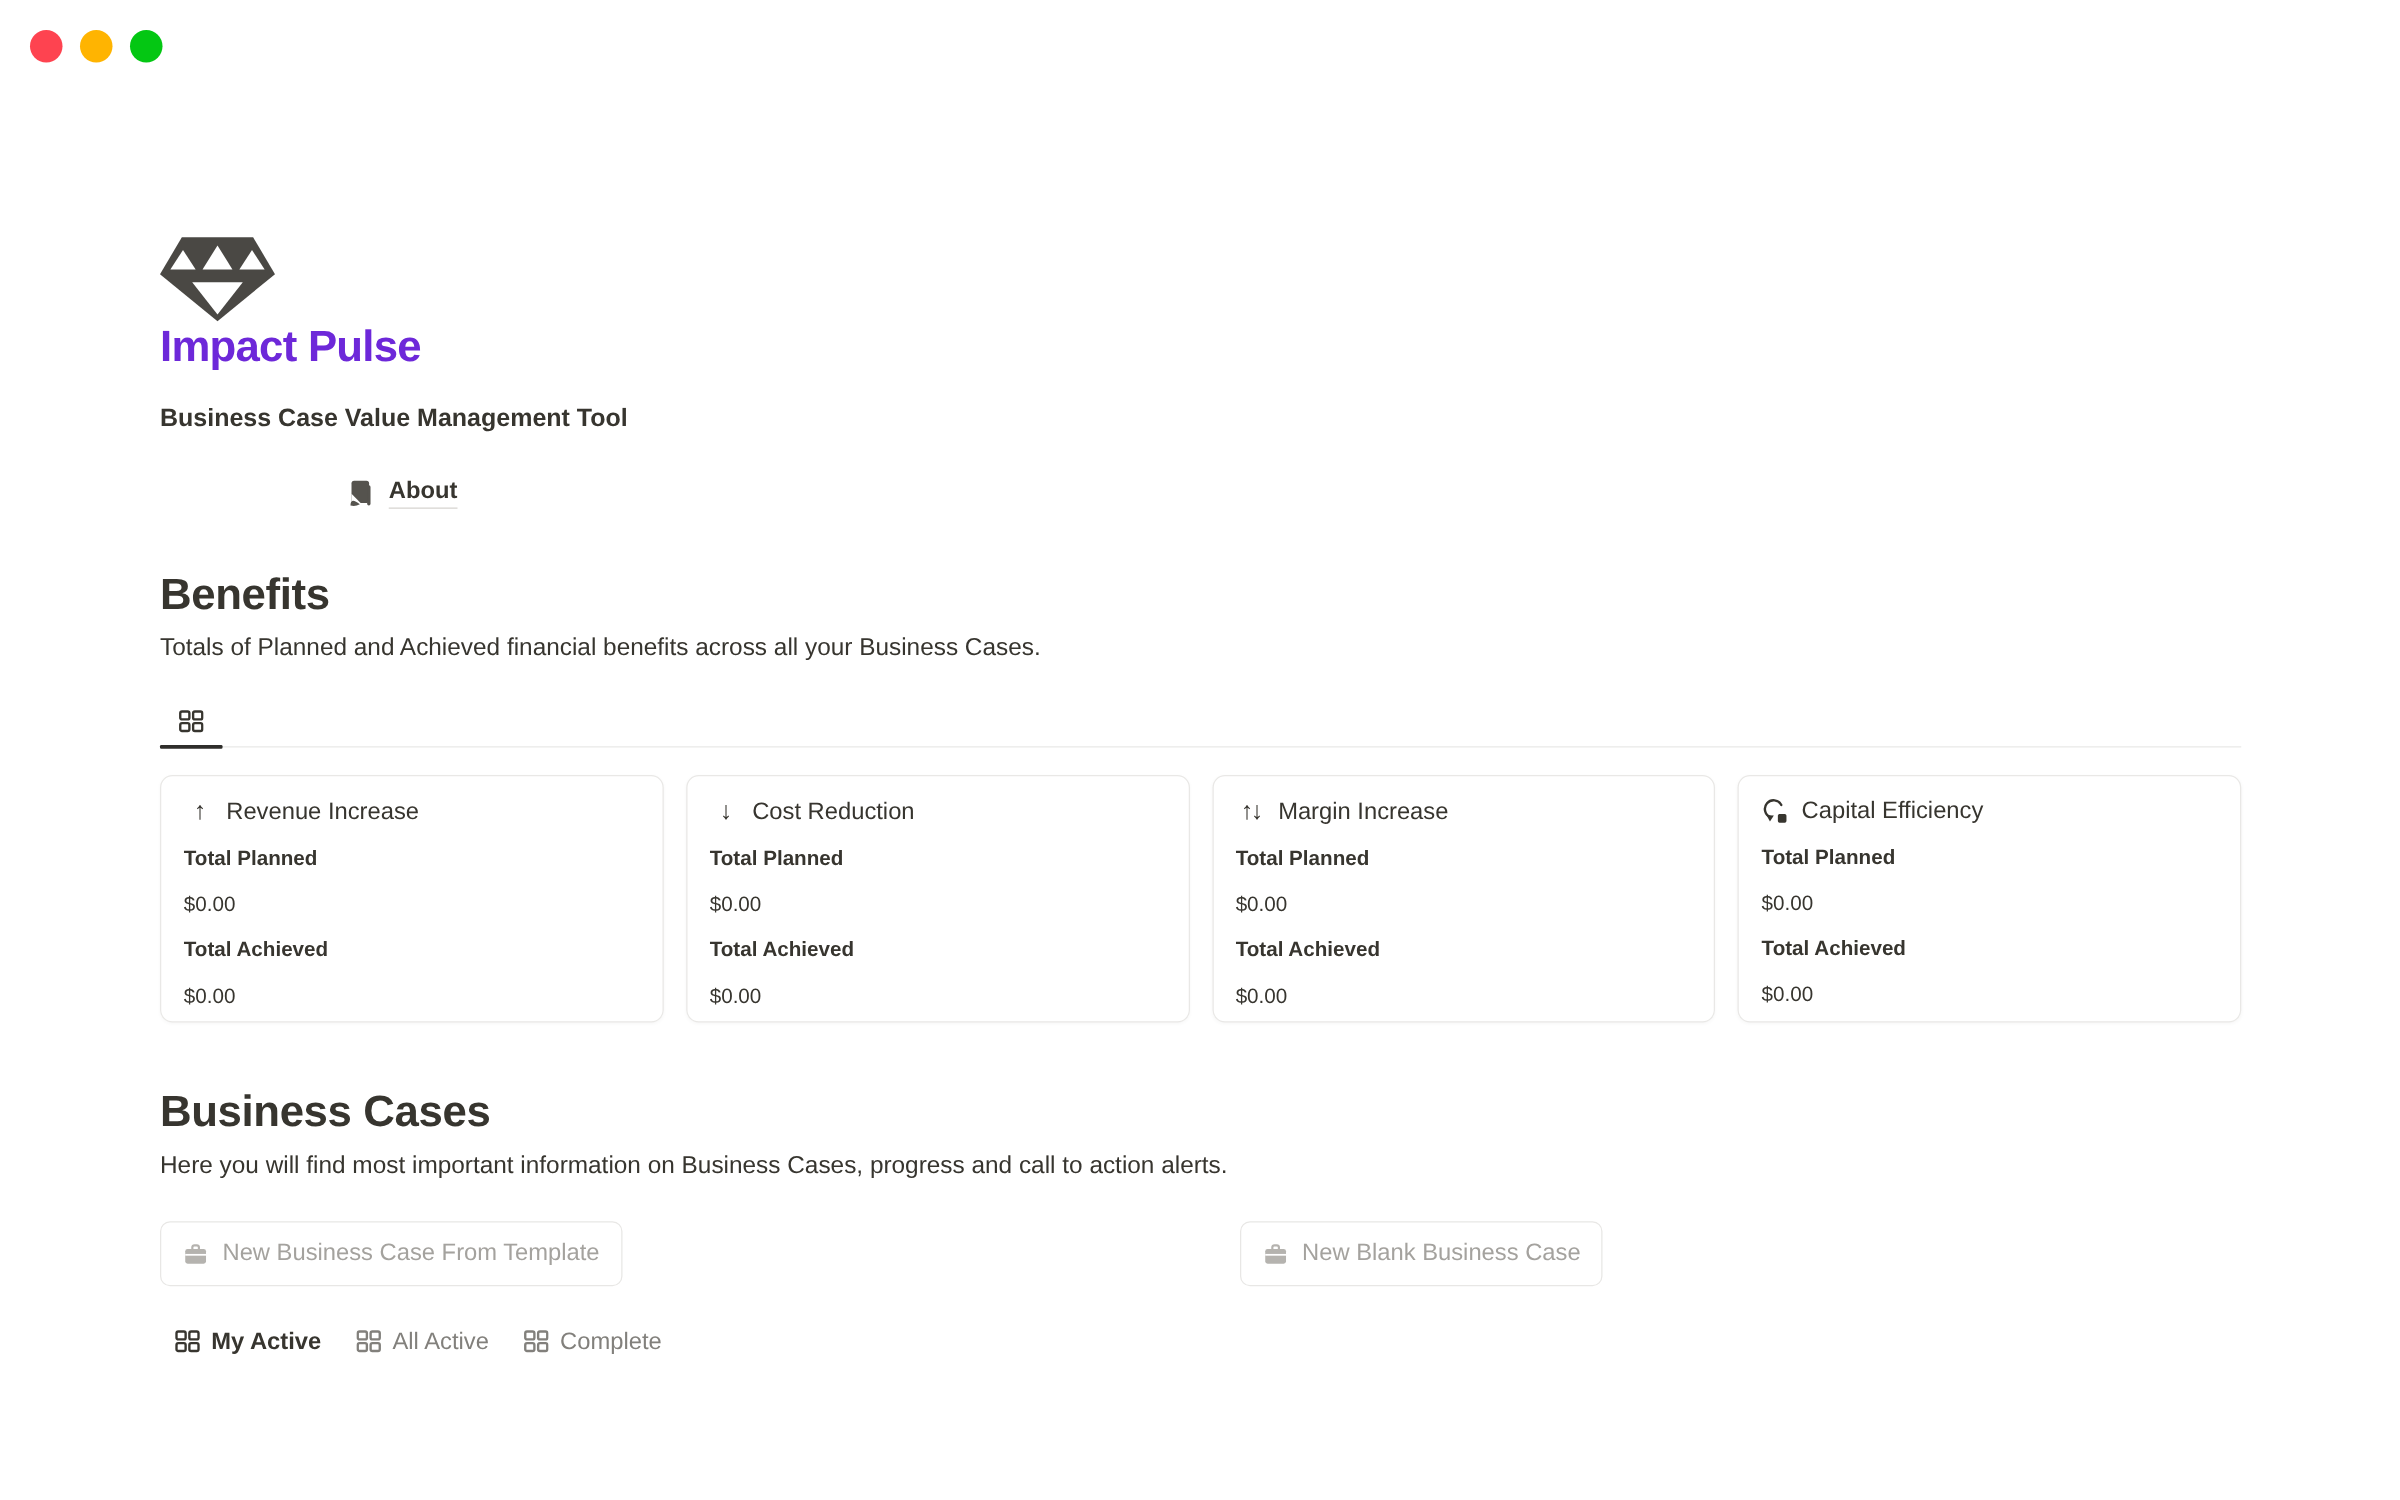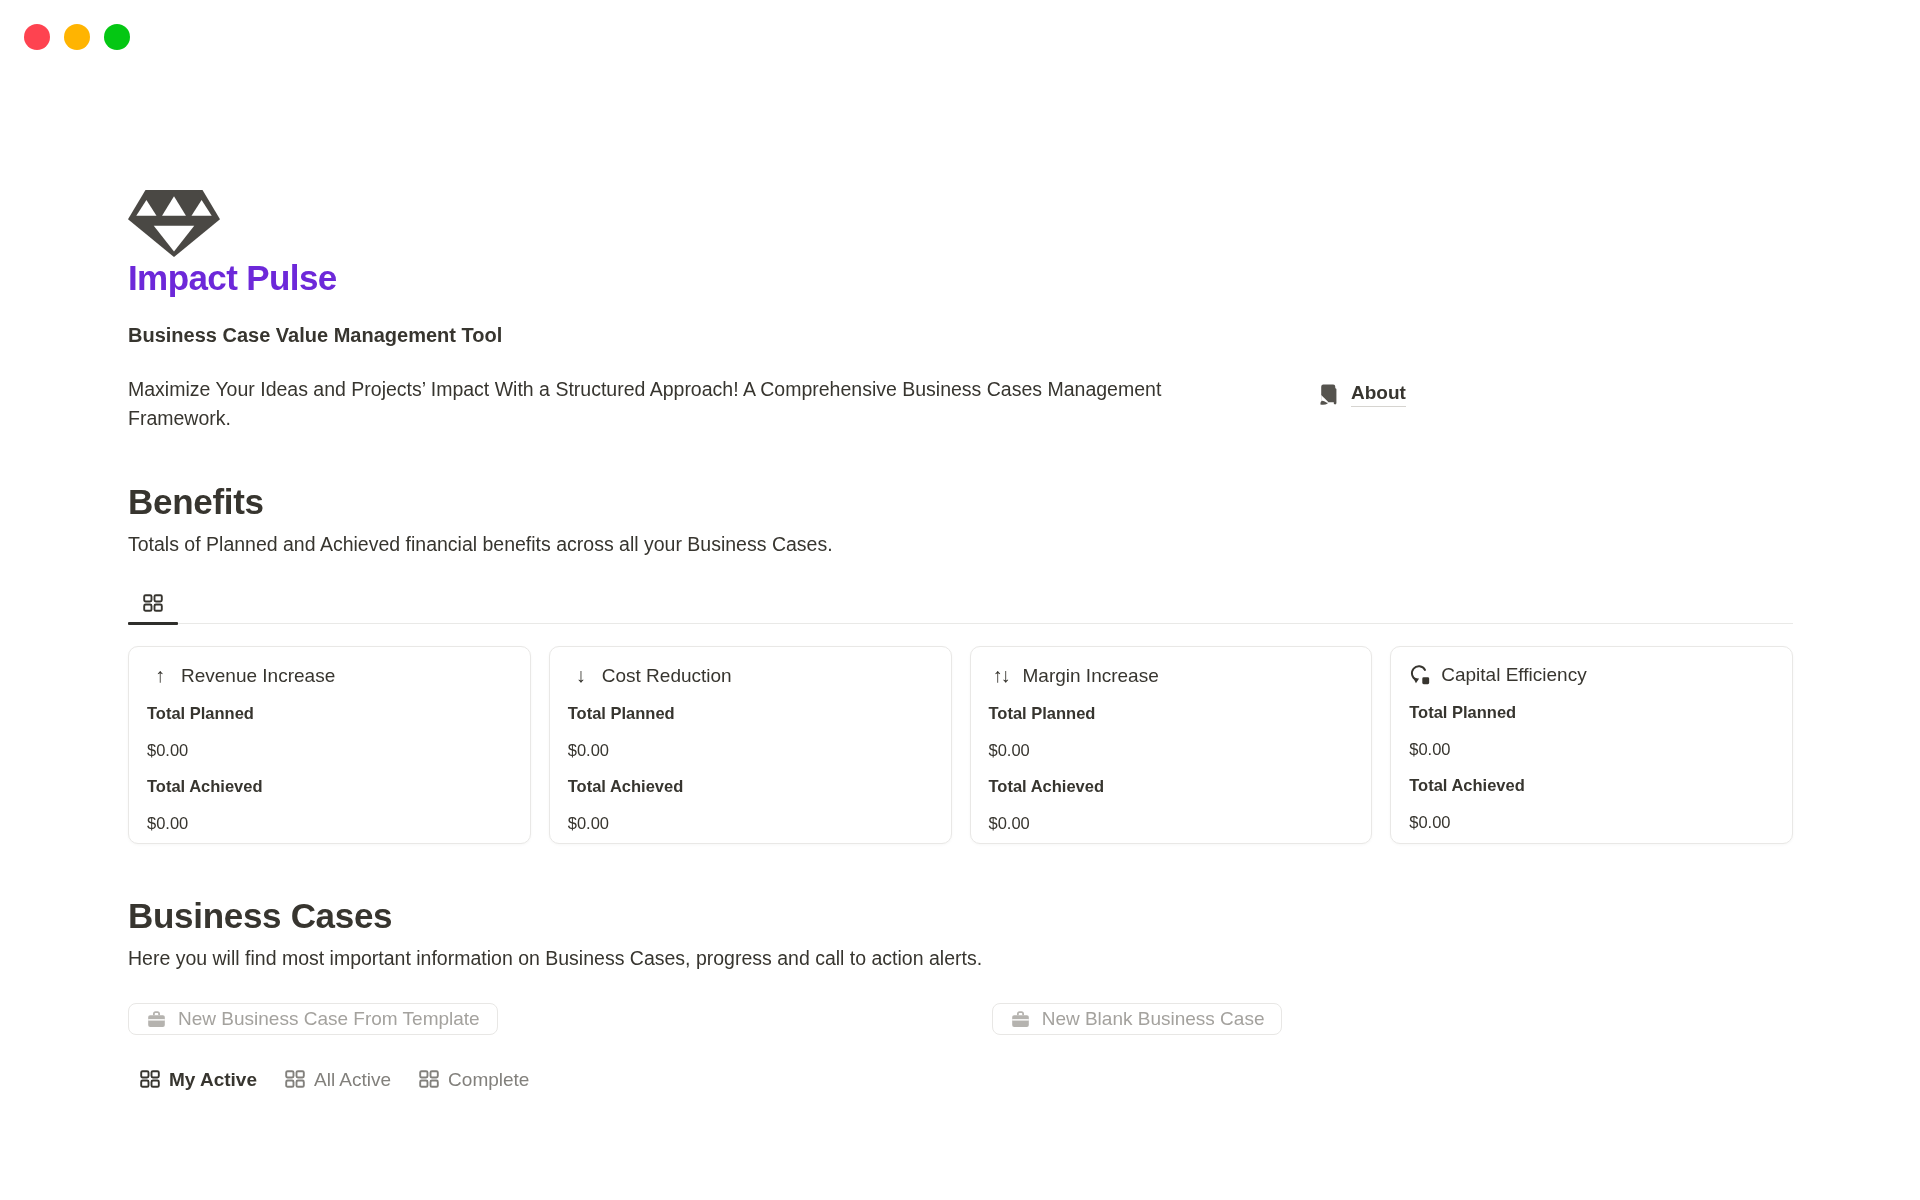--- a/index.html
+++ b/index.html
@@ -44,21 +44,21 @@
     box-shadow:0 1px 3px rgba(0,0,0,0.035); padding:17px 18px; }
   .card-title { display:flex; align-items:center; gap:10px; font-size:19px; font-weight:500; color:#37352f; }
   .card-glyph { font-size:20px; font-weight:400; width:24px; display:inline-flex; justify-content:center; letter-spacing:-2px; }
   .cap-ic { width:22px; height:22px; }
   .prop-label { margin-top:17px; font-size:16.5px; font-weight:700; }
   .prop-value { margin-top:18px; font-size:16.5px; }
 
   .bc-heading { margin-top:52px; }
 
   .btn-row { margin-top:30px; display:flex; align-items:center; }
-  .ghost-btn { height:32px; display:inline-flex; align-items:center; gap:11px; padding:0 17px;
+  .ghost-btn { height:52px; display:inline-flex; align-items:center; gap:11px; padding:0 17px;
     background:#fff; border:1px solid #e8e7e5; border-radius:8px; font-size:19px; color:#a4a29e; cursor:pointer;
     font-family:"Liberation Sans", sans-serif; white-space:nowrap; }
   .ghost-btn .brief-ic { width:21px; height:21px; flex:none; }
   .btn-blank { margin-left:494px; }
 
   
   .bottom-tabs { margin-top:34px; display:flex; align-items:center; gap:28px; padding-left:12px; }
   .btab { display:flex; align-items:flex-start; gap:9px; font-size:19px; cursor:pointer; color:#82807c; }
   .btab.active { color:#37352f; font-weight:600; }
   .grid-ic { width:20px; height:20px; flex:none; }
@@ -80,21 +80,20 @@
     <polygon points="37,30 50,9 63,30" fill="#ffffff"></polygon>
     <polygon points="69,30 80,13 91,30" fill="#ffffff"></polygon>
     <polygon points="28,41 72,41 50,69" fill="#ffffff"></polygon>
   </svg>
 
   <h1 class="page-title">Impact Pulse</h1>
 
   <div class="subtitle">Business Case Value Management Tool</div>
 
   <div class="desc-row">
-    <div class="description">Maximize Your Ideas and Projects’ Impact With a Structured Approach! A Comprehensive Business Cases Management Framework.</div>
     <div class="about-link">
       <svg class="page-ic" viewBox="0 0 24 24">
         <rect x="5" y="2.5" width="13.5" height="17" rx="2" fill="#55534e"></rect>
         <polygon points="5,19.5 5,12.5 12,19.5" fill="#ffffff"></polygon>
         <path d="M4.2 21.5 Q4.2 14.8 11.4 20.6 Q8 22.4 4.2 21.5 Z" fill="#55534e"></path>
         <rect x="17" y="6" width="2.6" height="15.5" rx="1.3" fill="#55534e"></rect>
       </svg>
       <span class="about-label">About</span>
     </div>
   </div>

